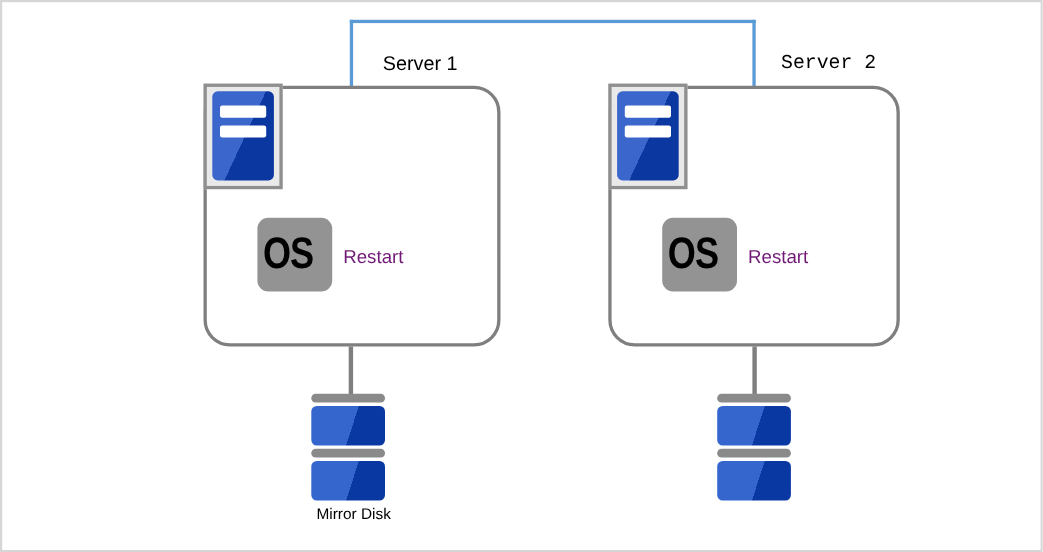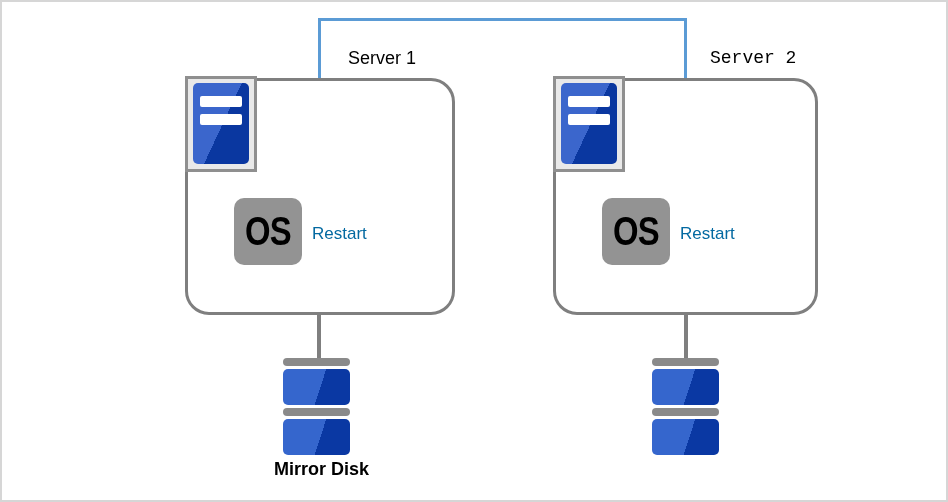--- a/index.html
+++ b/index.html
@@ -85,38 +85,37 @@
   .tower .bar.b2 { top: 31px; }
 
   
   .os-badge {
     position: absolute;
     top: 196px;
     width: 68px;
     height: 67px;
     background: #939393;
     border-radius: 10px;
-    text-align: center;
     line-height: 67px;
   }
   .os-badge.s1 { left: 232px; }
   .os-badge.s2 { left: 600px; }
   .os-badge .os-text {
     display: inline-block;
     transform: scaleX(0.82);
     font-size: 40px;
     font-weight: bold;
     letter-spacing: -1px;
     color: #000000;
   }
   .restart-label {
     position: absolute;
     top: 222px;
     font-size: 17px;
-    color: #0369a1;
+    color: #701a75;
     white-space: nowrap;
   }
   .restart-label.s1 { left: 310px; }
   .restart-label.s2 { left: 678px; }
 
   
   .disk-connector {
     position: absolute;
     top: 313px;
     width: 4px;
@@ -149,24 +148,23 @@
     margin-bottom: 3px;
   }
   .disk .platter:last-child { margin-bottom: 0; }
 
   .mirror-disk-label {
     position: absolute;
     left: 262px;
     top: 457px;
     width: 115px;
     text-align: center;
-    font-size: 18px;
+    font-size: 14px;
     color: #000000;
     white-space: nowrap;
-    font-weight: bold;
   }
 </style>
 </head>
 <body>
 
 <div class="canvas">
 
   <div class="interconnect"></div>
 
   <div class="server-label s1">Server 1</div>

